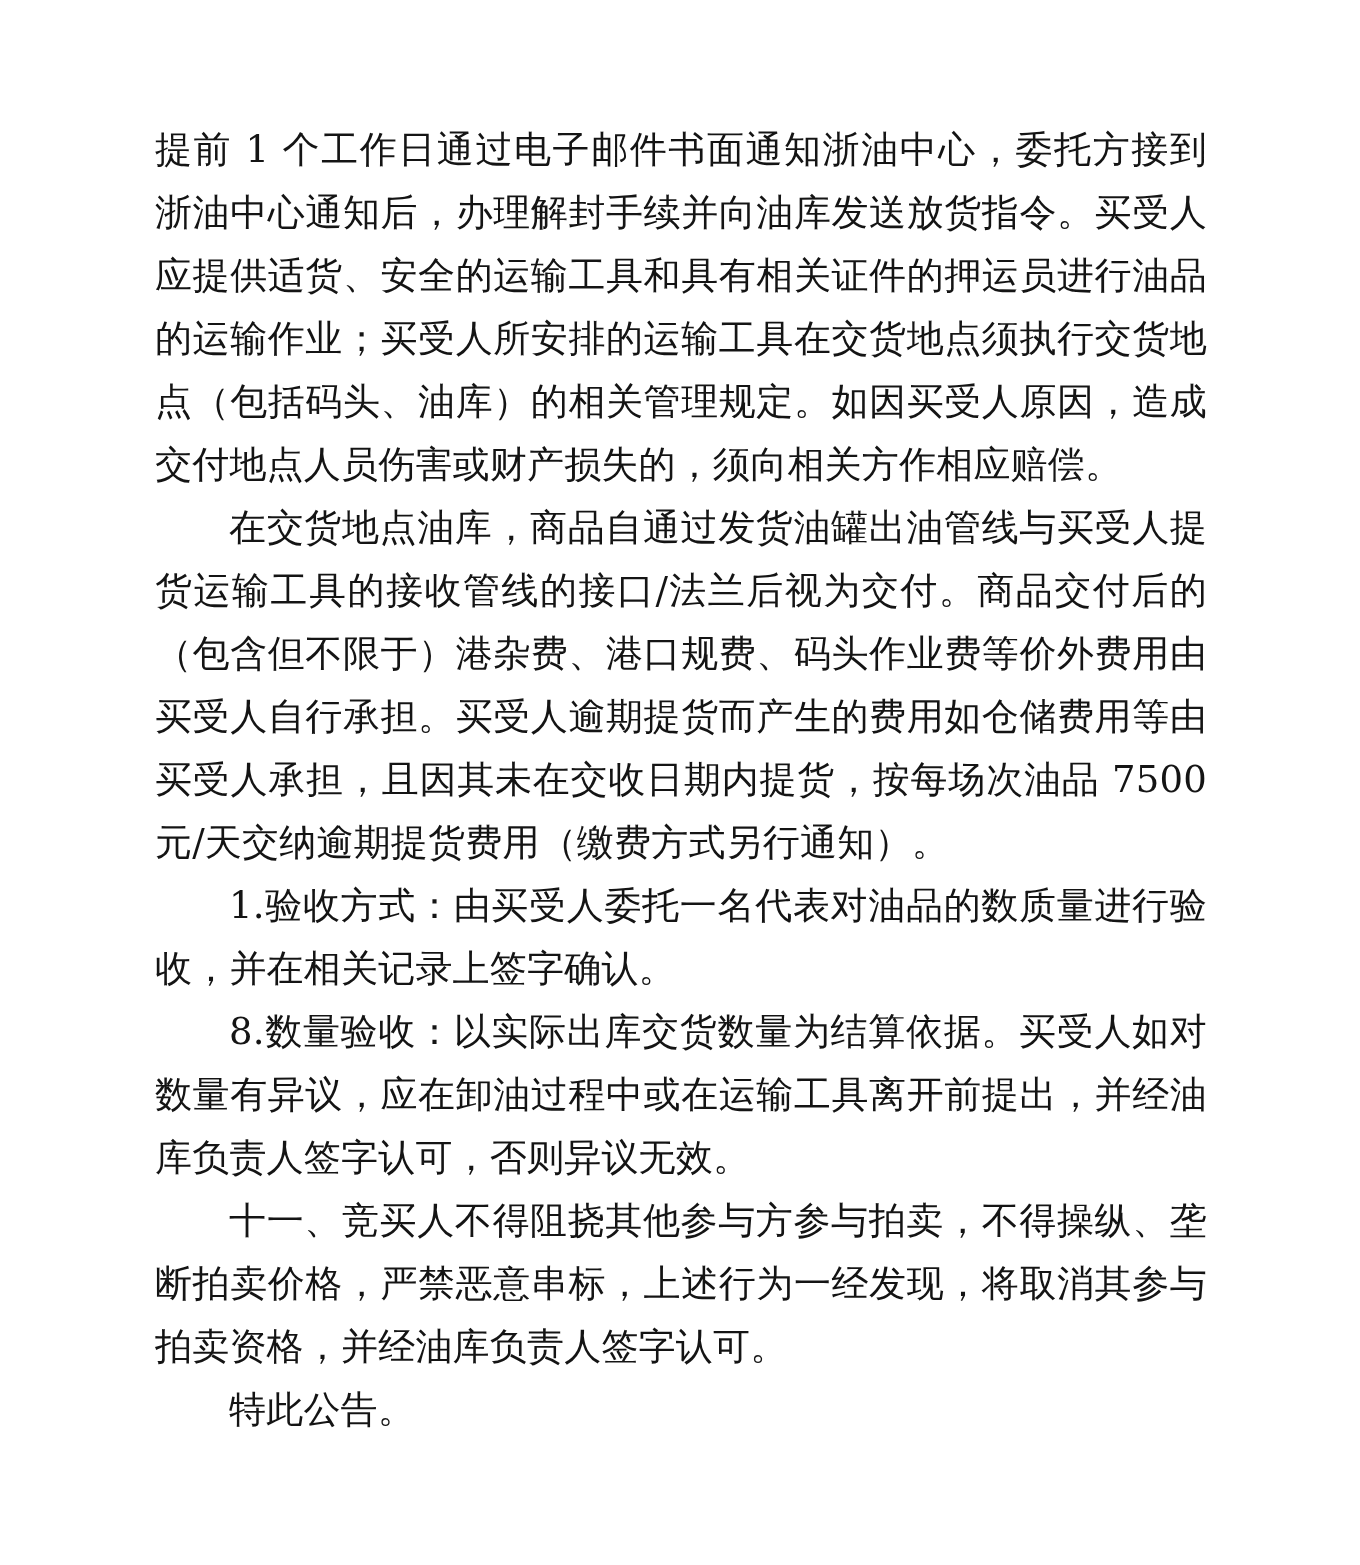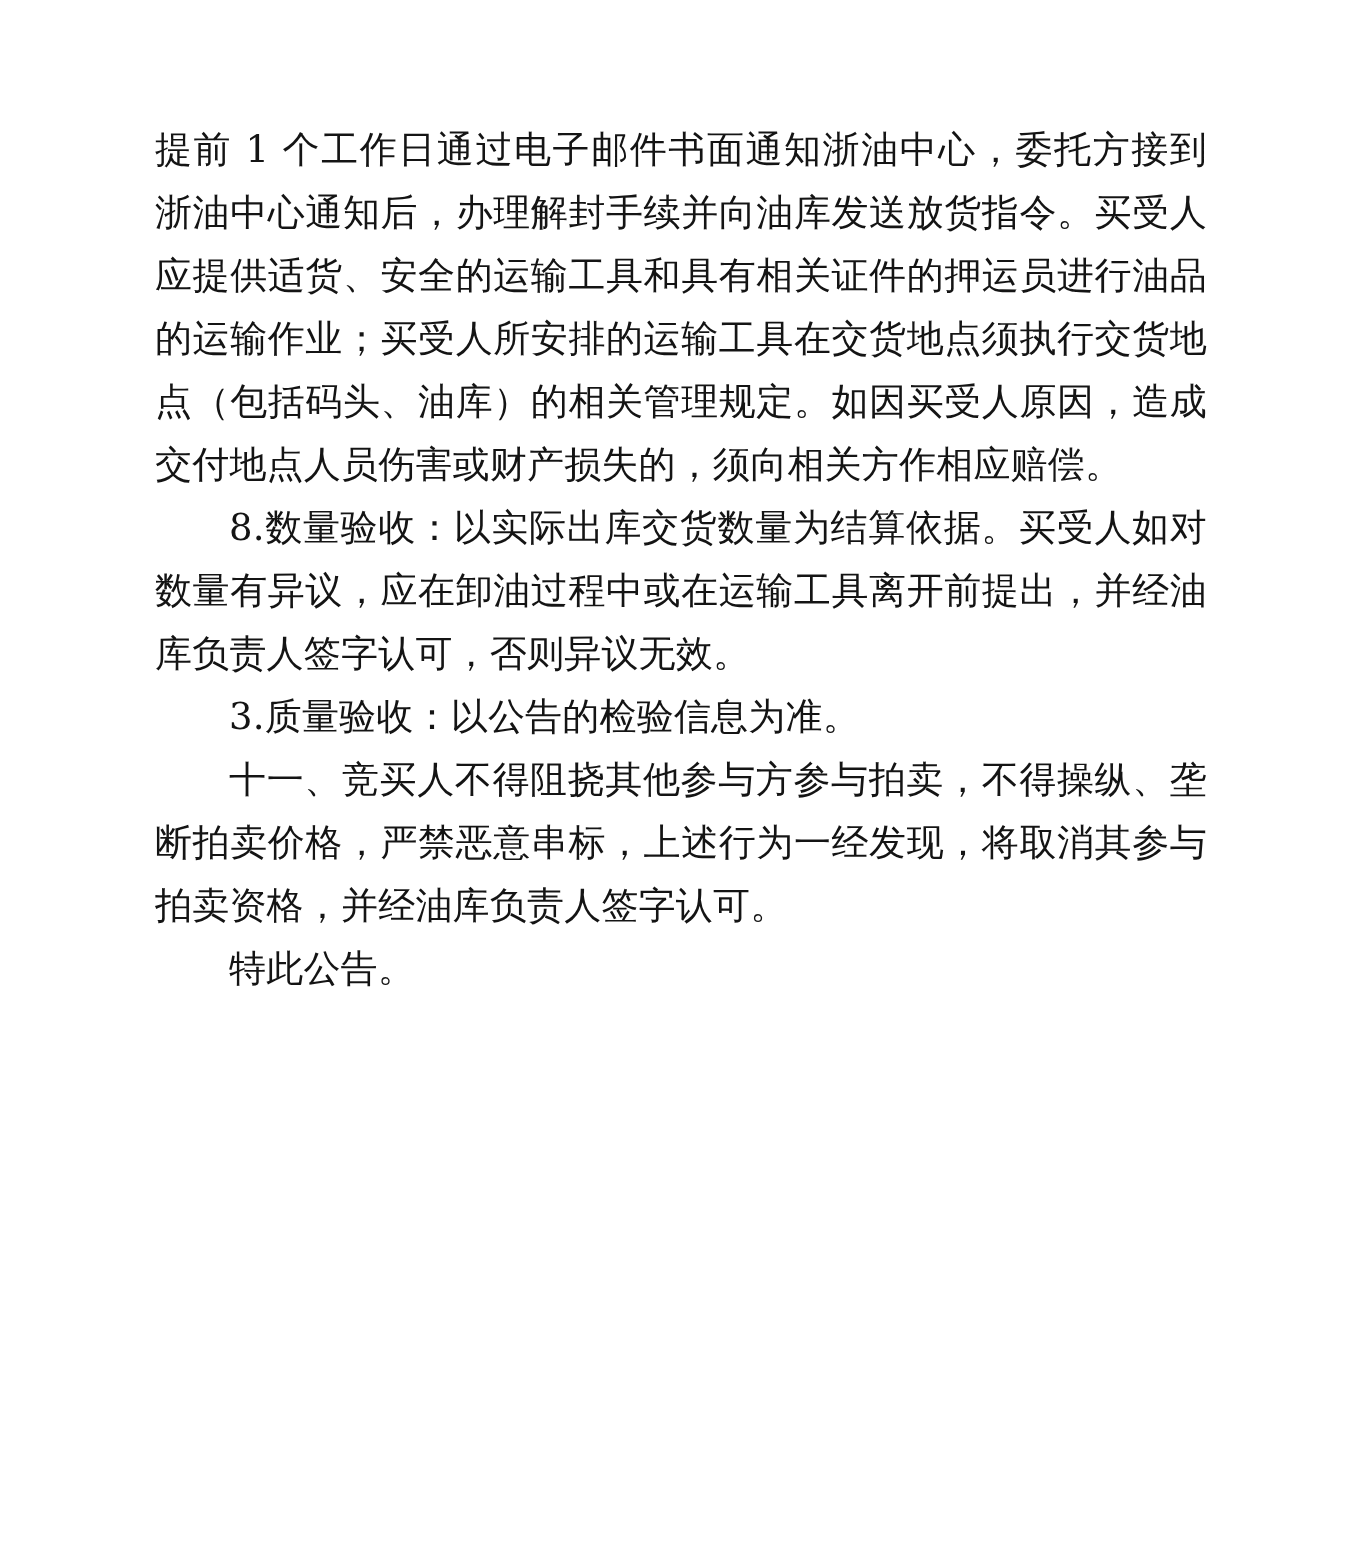--- a/index.html
+++ b/index.html
@@ -44,18 +44,19 @@
   .para.noindent {
     text-indent: 0;
   }
 </style>
 </head>
 <body>
 
 <div id="page">
   <div id="doc-body">
     <p class="para noindent">提前 1 个工作日通过电子邮件书面通知浙油中心，委托方接到浙油中心通知后，办理解封手续并向油库发送放货指令。买受人应提供适货、安全的运输工具和具有相关证件的押运员进行油品的运输作业；买受人所安排的运输工具在交货地点须执行交货地点（包括码头、油库）的相关管理规定。如因买受人原因，造成交付地点人员伤害或财产损失的，须向相关方作相应赔偿。</p>
+    <p class="para indent">在交货地点油库，商品自通过发货油罐出油管线与买受人提货运输工具的接收管线的接口/法兰后视为交付。商品交付后的（包含但不限于）港杂费、港口规费、码头作业费等价外费用由买受人自行承担。买受人逾期提货而产生的费用如仓储费用等由买受人承担，且因其未在交收日期内提货，按每场次油品 7500 元/天交纳逾期提货费用（缴费方式另行通知）。</p>
+    <p class="para indent">1.验收方式：由买受人委托一名代表对油品的数质量进行验收，并在相关记录上签字确认。</p>
     <p class="para indent">8.数量验收：以实际出库交货数量为结算依据。买受人如对数量有异议，应在卸油过程中或在运输工具离开前提出，并经油库负责人签字认可，否则异议无效。</p>
-    <p class="para indent">3.质量验收：以公告的检验信息为准。</p>
     <p class="para indent">十一、竞买人不得阻挠其他参与方参与拍卖，不得操纵、垄断拍卖价格，严禁恶意串标，上述行为一经发现，将取消其参与拍卖资格，并经油库负责人签字认可。</p>
     <p class="para indent">特此公告。</p>
   </div>
 </div>
 
 </body></html>

